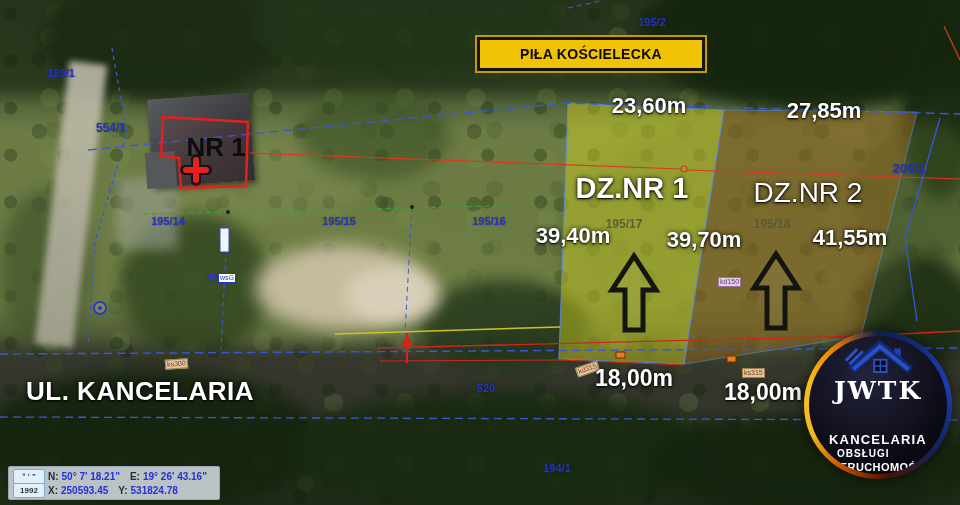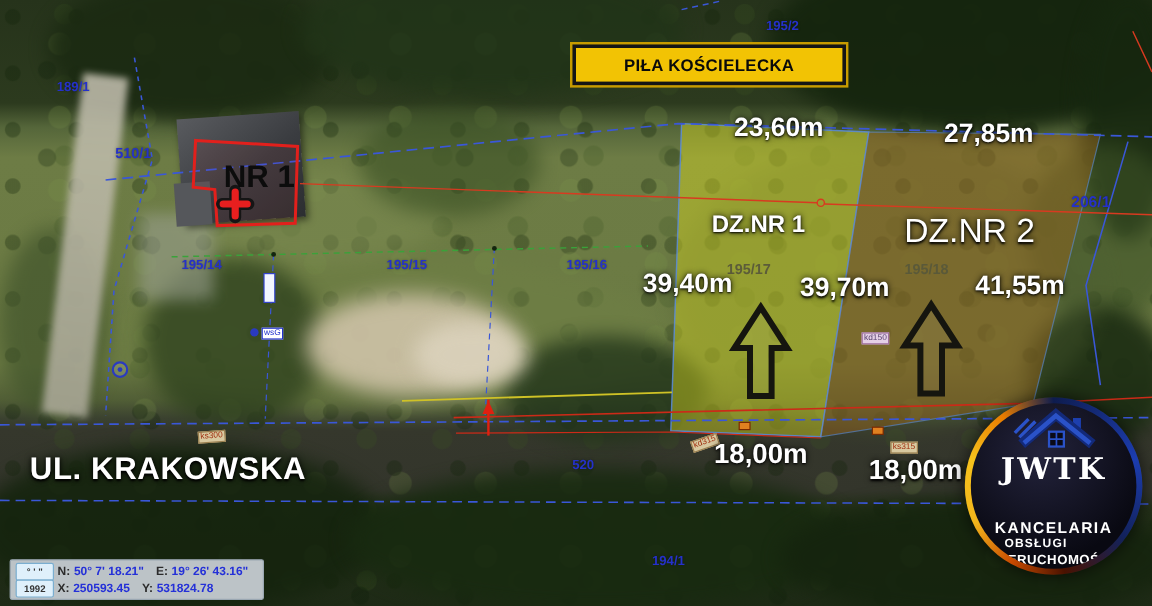--- a/index.html
+++ b/index.html
@@ -147,40 +147,40 @@
   </svg>
 
   <div class="ul" style="left:165px;top:359px;transform:rotate(-4deg);">ks300</div>
   <div class="ul" style="left:576px;top:364px;transform:rotate(-19deg);">kd315</div>
   <div class="ul pink" style="left:718px;top:277px;">kd150</div>
   <div class="ul" style="left:742px;top:368px;">ks315</div>
   <div class="ul blue" style="left:218px;top:273px;">wsG</div>
 
   <div class="cn" style="left:652px;top:22px;">195/2</div>
   <div class="cn" style="left:61px;top:73px;">189/1</div>
-  <div class="cn" style="left:111px;top:128px;font-size:12px;">510/1</div>
+  <div class="cn" style="left:111px;top:128px;font-size:12px;">554/1</div>
   <div class="cn" style="left:168px;top:221px;">195/14</div>
   <div class="cn" style="left:339px;top:221px;">195/15</div>
   <div class="cn" style="left:489px;top:221px;">195/16</div>
   <div class="cn" style="left:909px;top:168px;font-size:13px;">206/1</div>
   <div class="cn" style="left:486px;top:388px;">520</div>
   <div class="cn" style="left:557px;top:468px;">194/1</div>
   <div class="cn faint" style="left:624px;top:224px;">195/17</div>
   <div class="cn faint" style="left:772px;top:224px;">195/18</div>
 
   <div class="ml" style="left:649px;top:106px;font-size:22px;">23,60m</div>
   <div class="ml" style="left:824px;top:111px;font-size:22px;">27,85m</div>
-  <div class="ml" style="left:632px;top:188px;font-size:20px;font-weight:800;">DZ.NR 1</div>
+  <div class="ml" style="left:632px;top:188px;font-size:29px;font-weight:800;">DZ.NR 1</div>
   <div class="ml" style="left:808px;top:193px;font-size:28px;font-weight:400;">DZ.NR 2</div>
   <div class="ml" style="left:573px;top:236px;font-size:22px;">39,40m</div>
   <div class="ml" style="left:704px;top:240px;font-size:22px;">39,70m</div>
   <div class="ml" style="left:850px;top:238px;font-size:22px;">41,55m</div>
   <div class="ml" style="left:634px;top:378px;font-size:23px;">18,00m</div>
   <div class="ml" style="left:763px;top:392px;font-size:23px;">18,00m</div>
-  <div class="ml" style="left:140px;top:391px;font-size:26px;letter-spacing:.5px;">UL. KRAKOWSKA</div>
+  <div class="ml" style="left:140px;top:391px;font-size:26px;letter-spacing:.5px;">UL. KANCELARIA</div>
   <div id="building-label">NR 1</div>
 
   <div id="banner">
     <span>PIŁA KOŚCIELECKA</span>
   </div>
 
   <div id="logo">
     <div id="logo-inner">
       <svg width="80" height="40" viewBox="0 0 80 40">
         <path d="M6 26 L18 14 M10 30 L24 16" stroke="#2a52c8" stroke-width="3" fill="none"></path>

